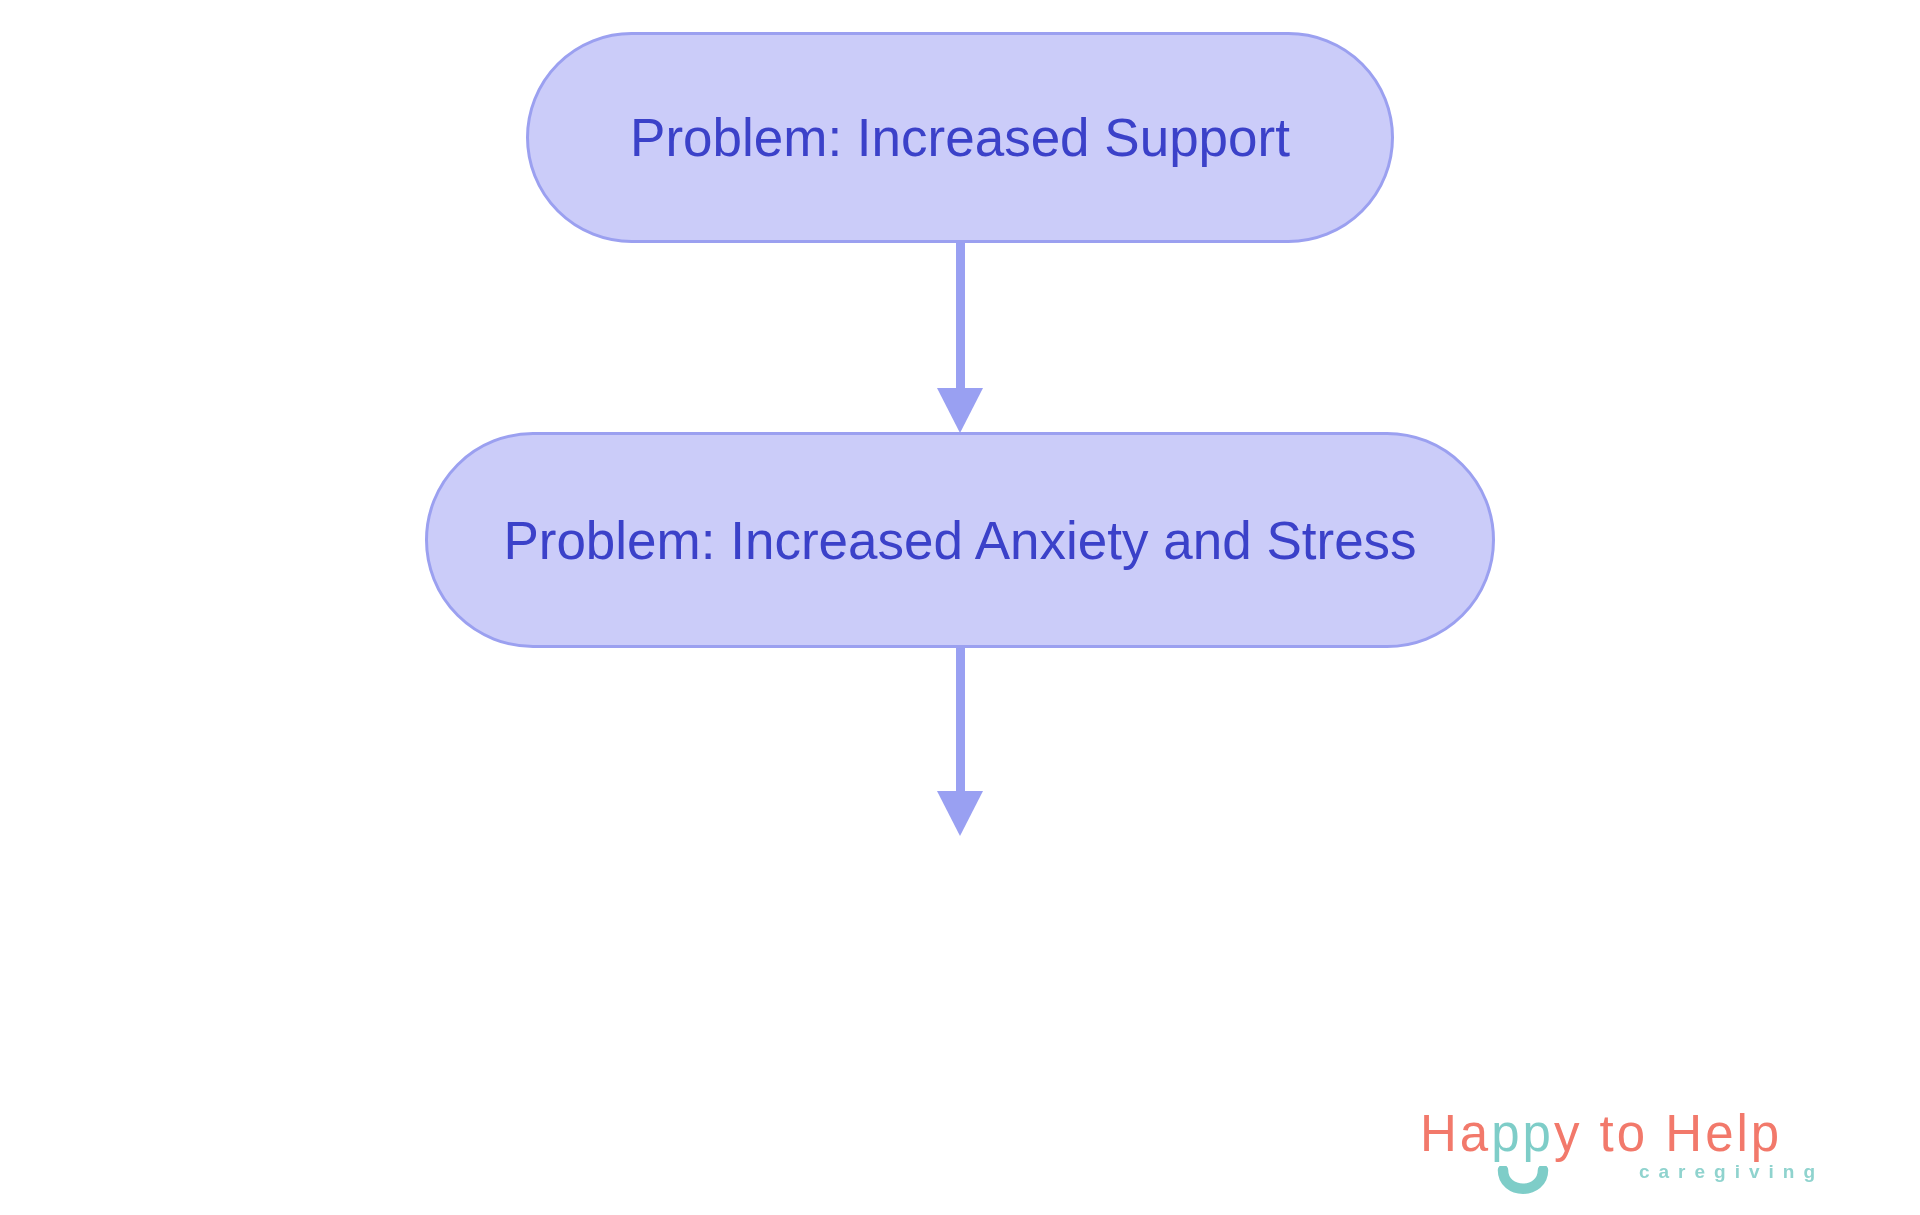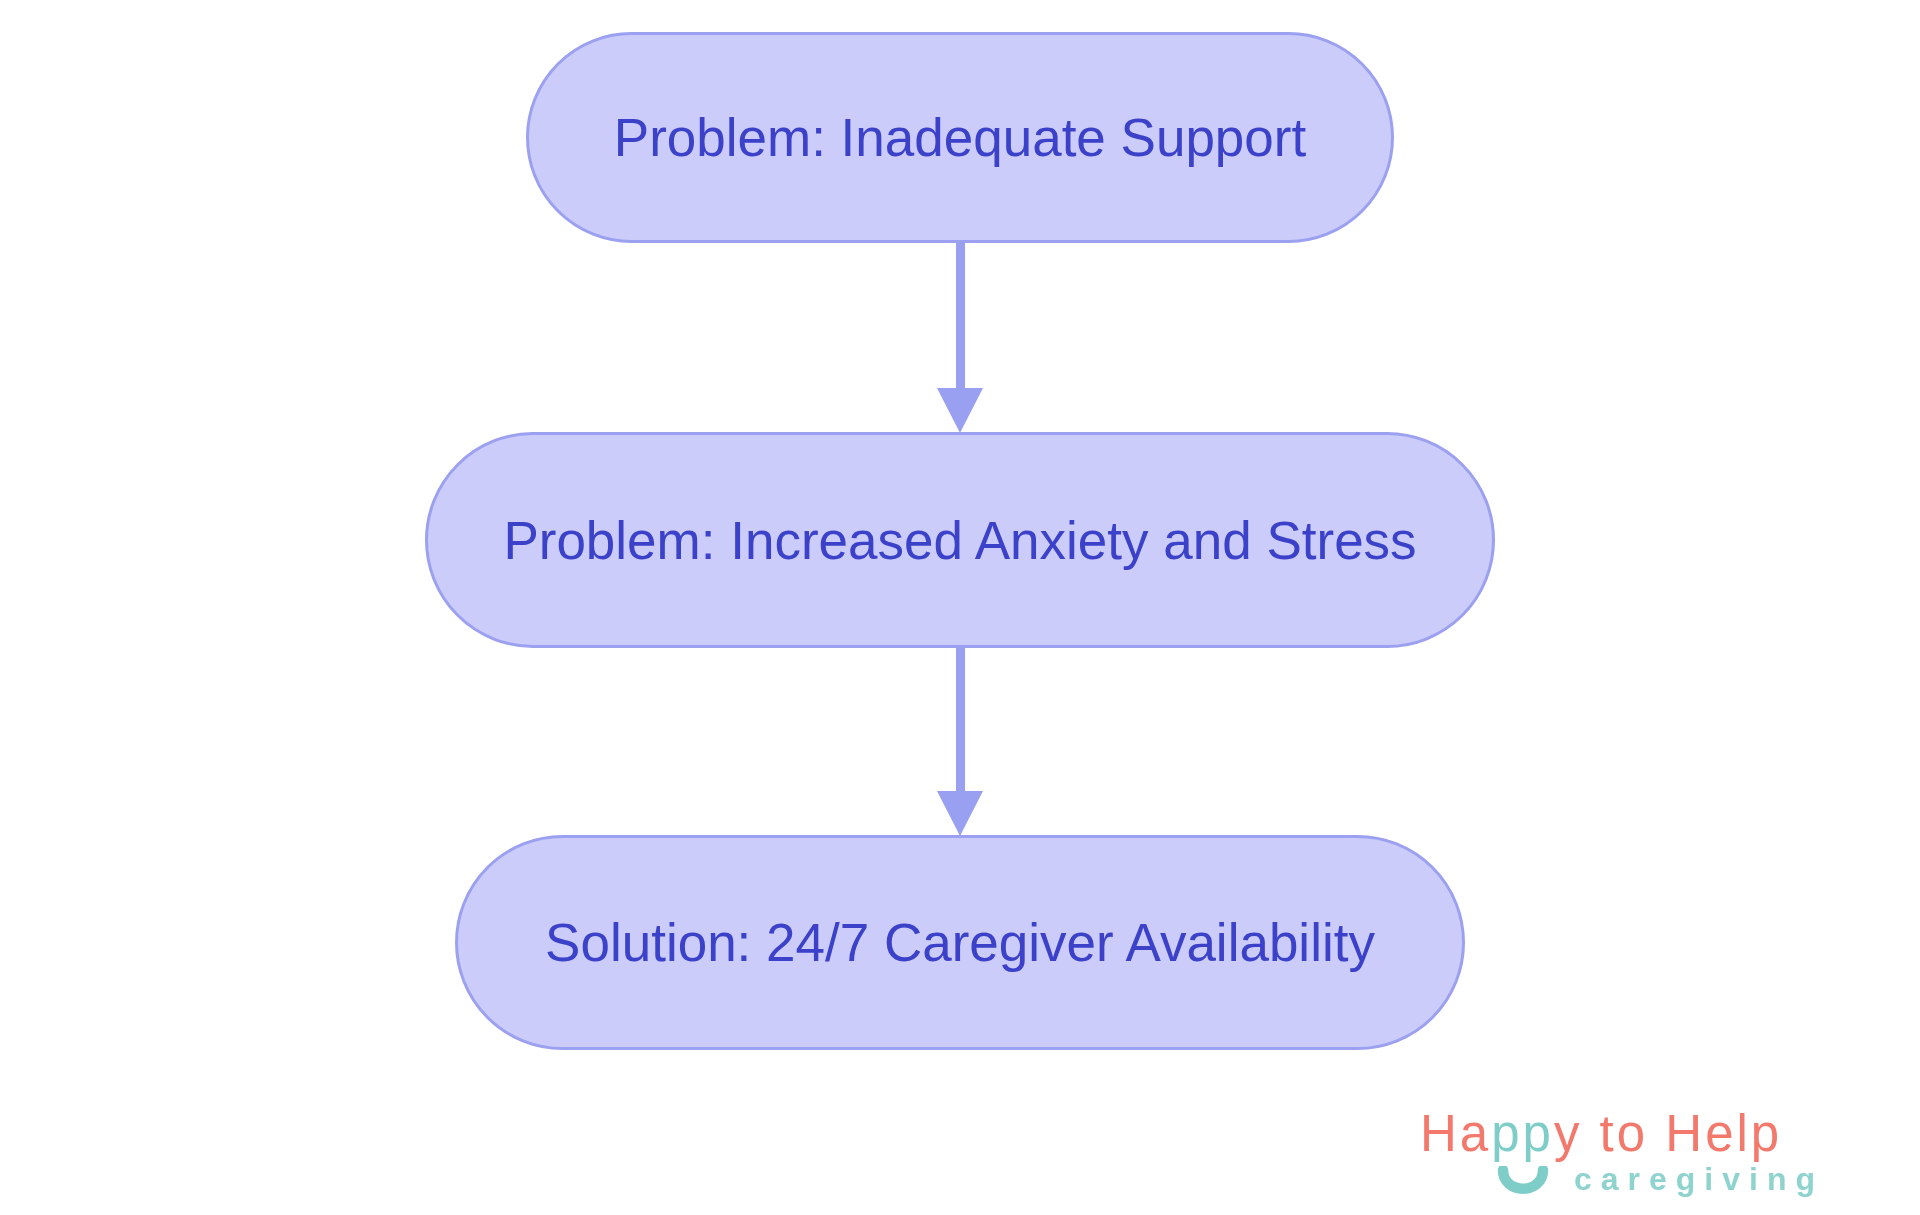--- a/index.html
+++ b/index.html
@@ -84,49 +84,46 @@
   .smile-icon {
     position: absolute;
     left: 50%;
     top: 58px;
     transform: translateX(-50%);
   }
   .logo-tagline {
     margin-top: 2px;
     padding-right: 46px;
     text-align: right;
-    font-size: 32px;
+    font-size: 19px;
     font-weight: 700;
     letter-spacing: 9px;
     color: var(--teal-light, #8fd3ce);
     white-space: nowrap;
   }
 </style>
 </head>
 <body>
 
 <div class="canvas">
 
   <div class="node node-1">
-    <span class="node-label">Problem: Inadequate Support</span>
+    <span class="node-label">Problem: Increased Support</span>
   </div>
 
   <div class="arrow-line a1"></div>
   <div class="arrow-head a1"></div>
 
   <div class="node node-2">
     <span class="node-label">Problem: Increased Anxiety and Stress</span>
   </div>
 
   <div class="arrow-line a2"></div>
   <div class="arrow-head a2"></div>
 
-  <div class="node node-3">
-    <span class="node-label">Solution: 24/7 Caregiver Availability</span>
-  </div>
 
   <div class="logo">
     <div class="logo-brand">
       <span class="coral">Ha</span><span class="teal pp-wrap"><span>pp</span><svg class="smile-icon" width="52" height="36" viewBox="0 0 52 36">
           <path d="M 6 4 C 6 29, 46 29, 46 4" fill="none" stroke="#7ecdc8" stroke-width="10.5" stroke-linecap="round"></path>
         </svg></span><span class="coral">y to Help</span>
     </div>
     <div class="logo-tagline">caregiving</div>
   </div>
 

